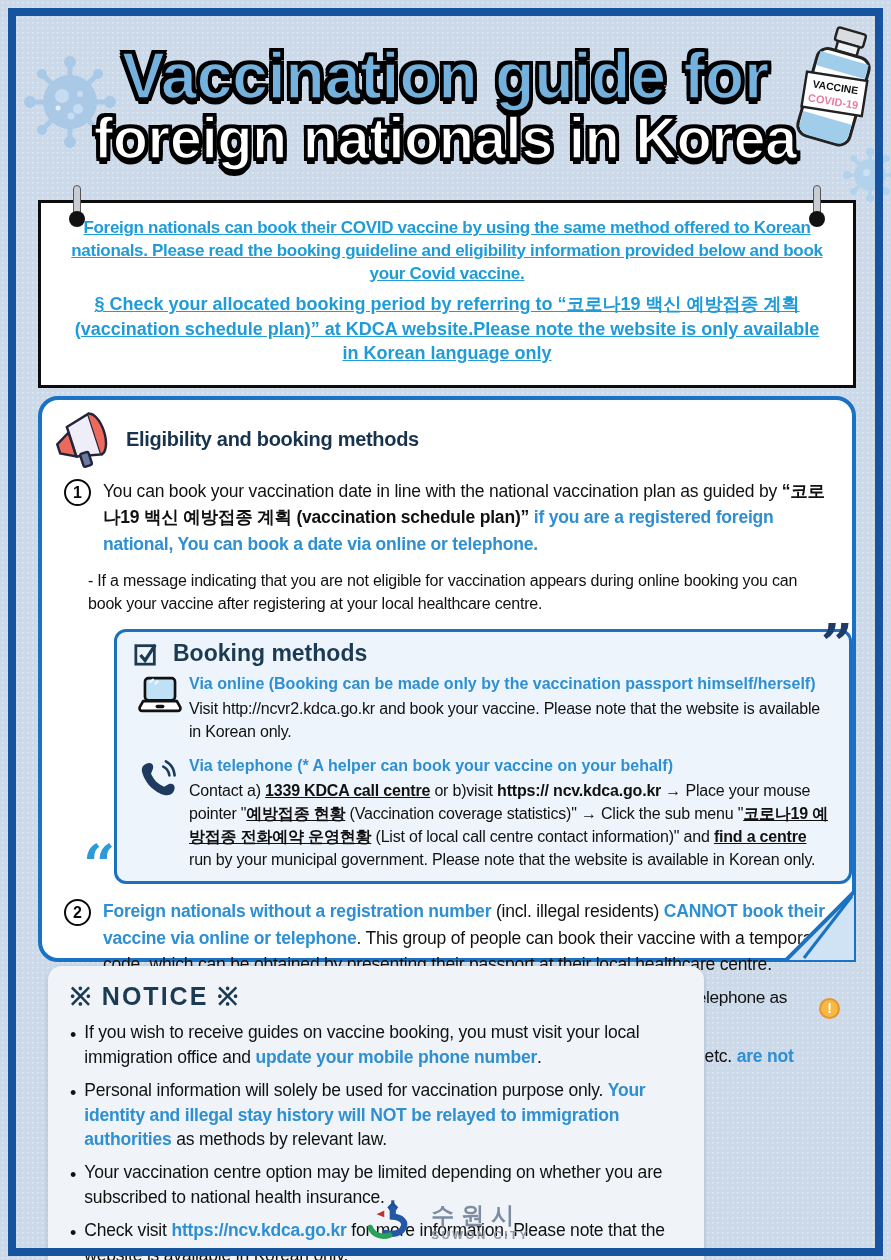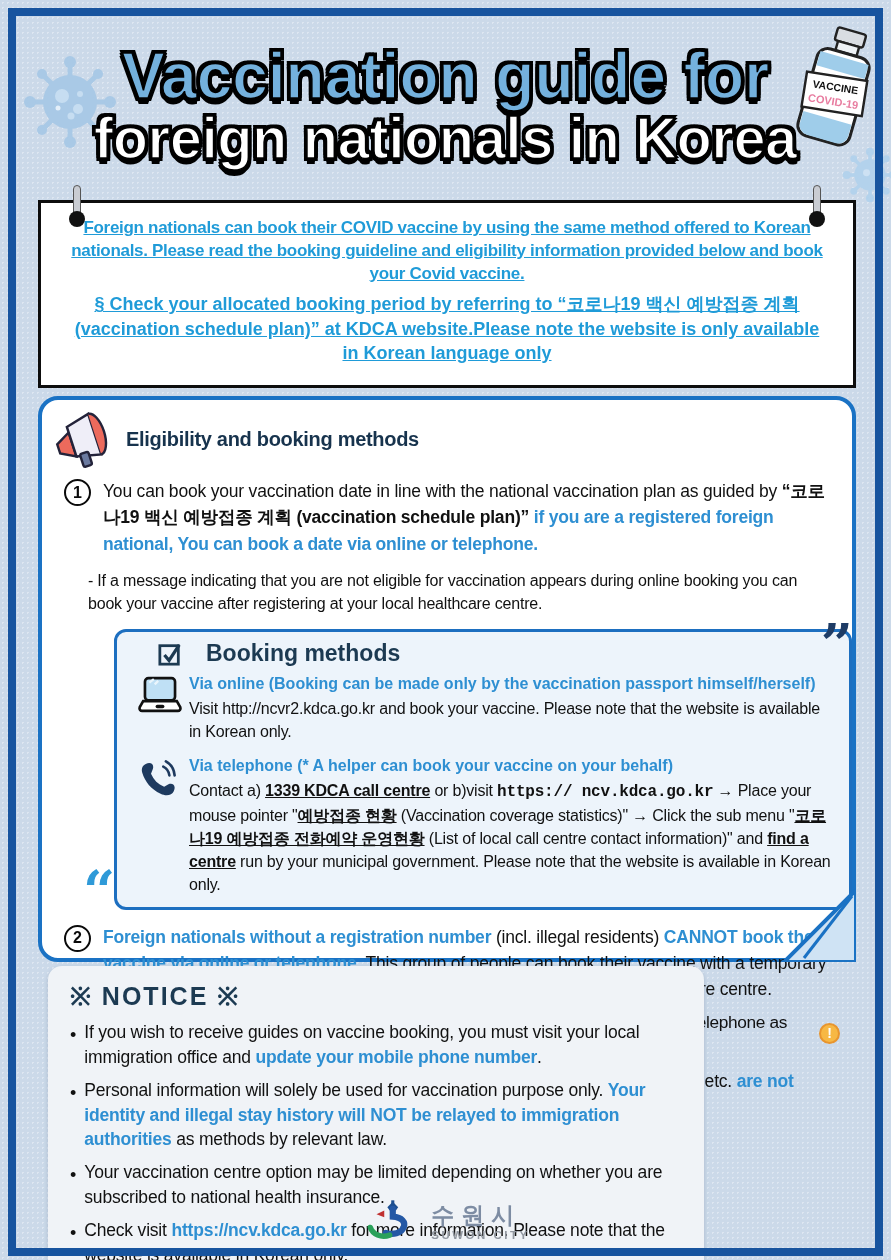--- a/index.html
+++ b/index.html
@@ -68,28 +68,28 @@
   .note { margin:12px 20px 0 46px; font-size:16px; line-height:1.45; color:#111; letter-spacing:-0.2px; }
   
   .bkbox {
     position:relative; margin:14px 8px 0 72px; width:738px;
     background:#edf4fb; border:3px solid #1d6fc0; border-radius:12px;
     padding:8px 16px 10px 16px;
   }
   .q-mark { position:absolute; font-family:"DejaVu Serif", serif; font-weight:700; line-height:1; z-index:3; }
   .q-top { right:-4px; top:-16px; font-size:56px; color:#1e3c66; }
   .q-bottom { left:-34px; bottom:-12px; font-size:56px; color:#2f9ad8; }
-  .bk-head { display:flex; align-items:center; gap:24px; margin-left:25px; }
+  .bk-head { display:flex; align-items:center; gap:15px; margin-left:1px; }
   .bk-title { font-size:23px; font-weight:800; color:#1c3a52; }
   .bk-section { position:relative; margin-top:6px; padding-left:56px; }
   .bk-icon { position:absolute; left:4px; top:2px; }
   .bk-sub { font-size:16px; font-weight:700; color:#2e8fd2; line-height:1.35; }
   .bk-body { font-size:16px; color:#111; line-height:1.45; margin-top:2px; max-width:648px; letter-spacing:-0.2px; }
   .bu { font-weight:700; text-decoration:underline; }
-  .bb { font-weight:700;font-family:Liberation Mono, monospace; }
+  .bb { font-weight:700; }
   
   .warn-row { display:flex; align-items:center; gap:6px; margin:10px 12px 0 24px; }
   .warn-ic {
     flex:0 0 auto; width:21px; height:21px; border-radius:50%;
     background:#f7b844; border:2px solid #e8952e; color:#ffffff;
     font-weight:800; font-size:14px; display:inline-flex; align-items:center; justify-content:center;
   }
   .warn-row p { font-size:17.3px; color:#111; letter-spacing:-0.35px; }
   
   .notice-box {

